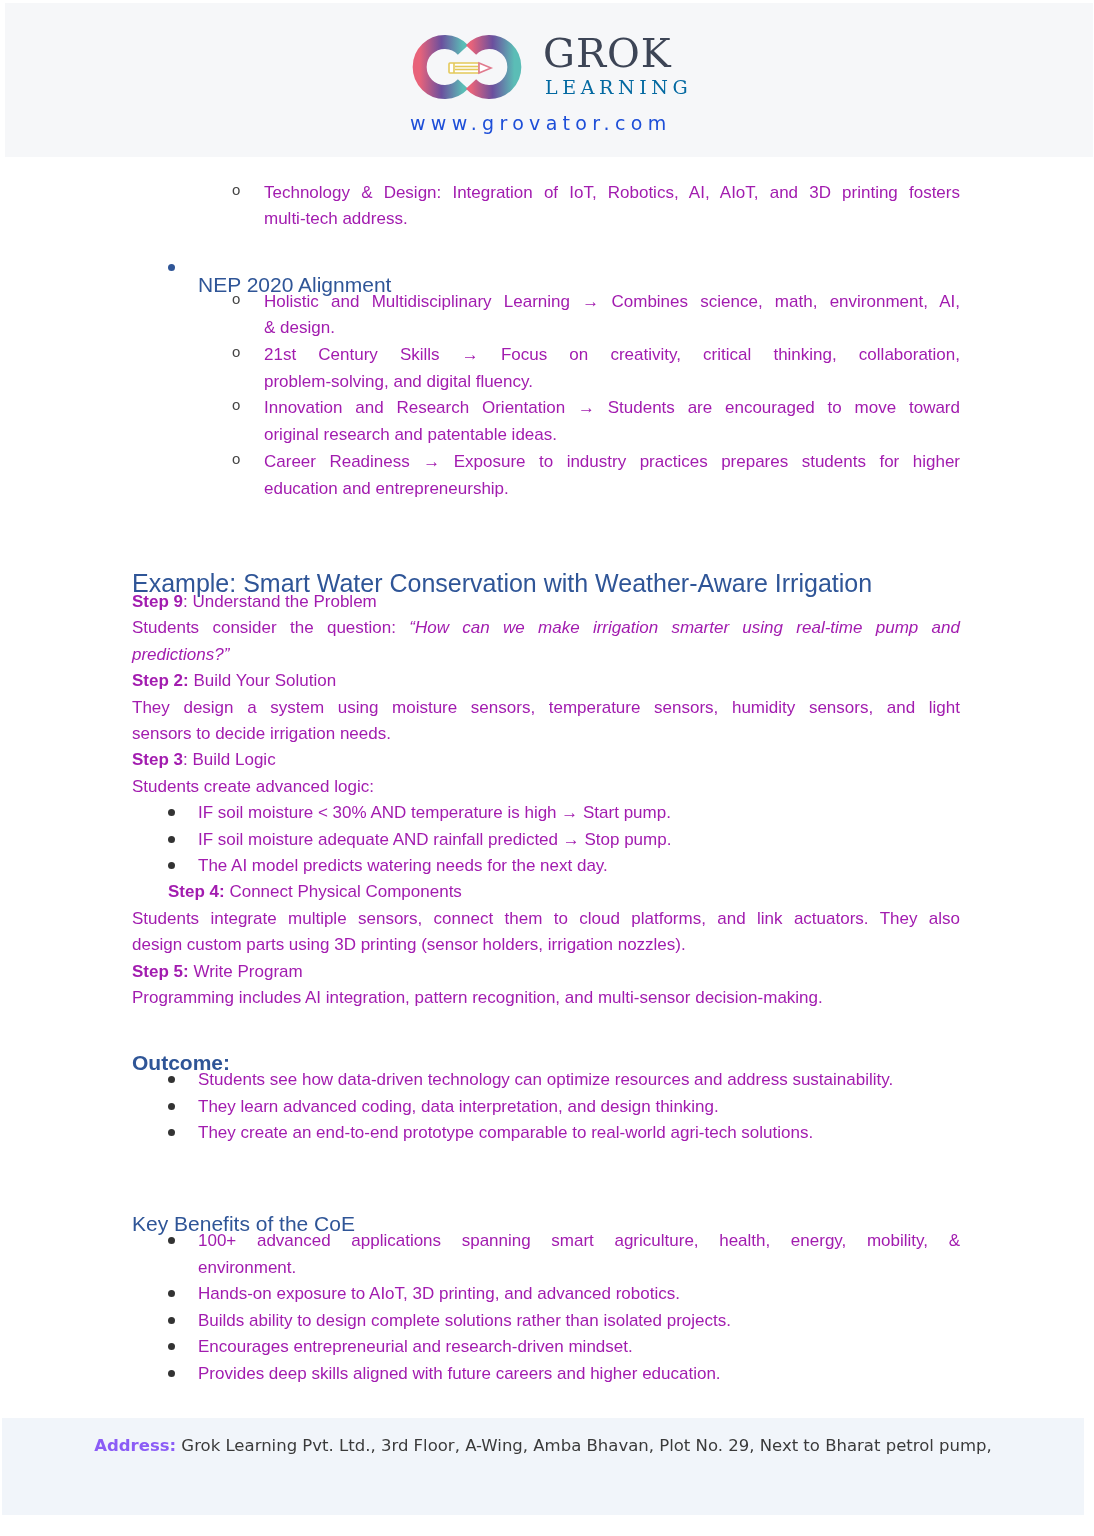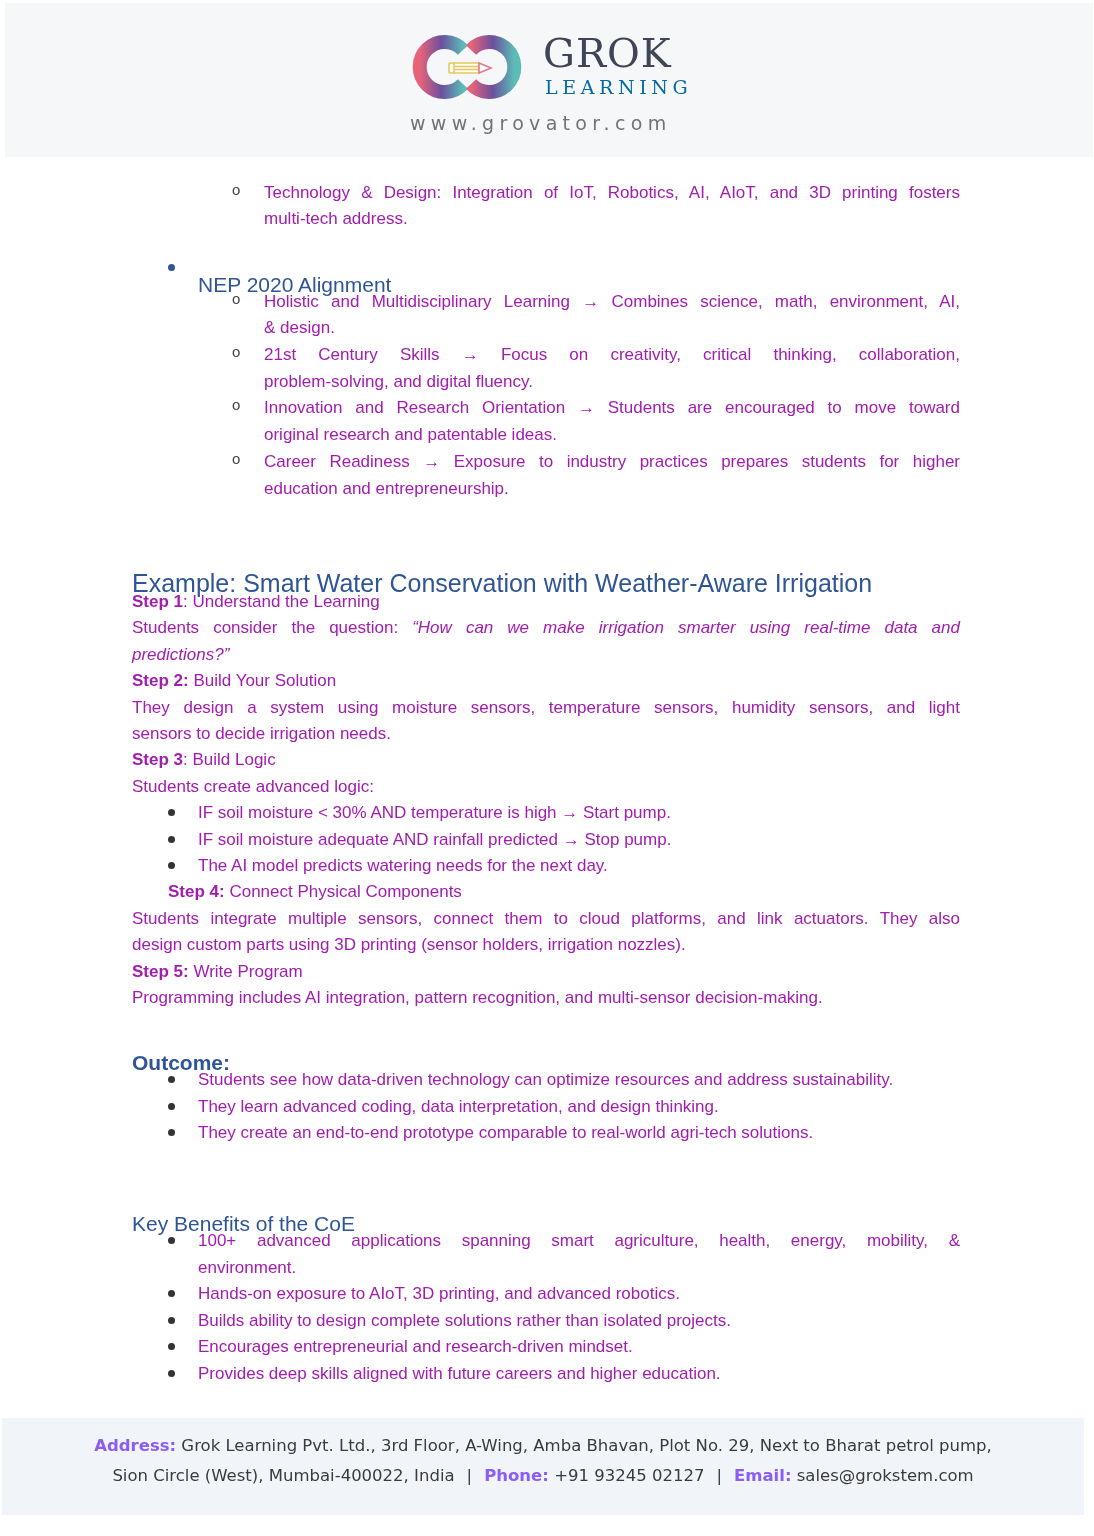--- a/index.html
+++ b/index.html
@@ -4,21 +4,21 @@
 <style>
   * { box-sizing: border-box; margin: 0; padding: 0; }
   html, body { width: 1094px; height: 1536px; background: #ffffff; }
   body { position: relative; font-family: "Liberation Sans", sans-serif; color: #222; overflow: hidden; }
 
   .header { position: absolute; left: 5px; top: 3px; width: 1088px; height: 154px; background: #f6f7f9; }
   .logo-wrap { position: absolute; left: 405px; top: 32px; width: 300px; height: 70px; }
   .logo-mark { position: absolute; left: 0; top: 0; }
   .brand-grok { position: absolute; left: 138px; top: -2px; font-family: "DejaVu Serif", serif; font-size: 40px; color: #3d4556; letter-spacing: 1px; line-height: 46px; }
   .brand-learning { position: absolute; left: 140px; top: 44px; font-family: "DejaVu Serif", serif; font-size: 19px; color: #0369a1; letter-spacing: 4.6px; line-height: 22px; }
-  .site-url { position: absolute; left: 410px; top: 112px; width: 290px; font-family: "DejaVu Sans", sans-serif; font-size: 19px; color: #737373; letter-spacing: 5.3px; line-height: 22px; white-space: nowrap; }
+  .site-url { position: absolute; left: 410px; top: 112px; width: 290px; font-family: "DejaVu Sans", sans-serif; font-size: 19px; color: #1d4ed8; letter-spacing: 5.3px; line-height: 22px; white-space: nowrap; }
 
   .content { position: absolute; left: 0; top: 0; width: 1094px; }
   .t { position: absolute; font-family: "Liberation Sans", sans-serif; font-size: 17px; line-height: 27px; color: #a21caf; white-space: nowrap; }
   .just-full { white-space: normal; text-align: justify; text-align-last: justify; }
   .sub-bullet { position: absolute; font-size: 15px; color: #444; }
   .dot { position: absolute; width: 7px; height: 7px; border-radius: 50%; background: #333; }
   .h-blue { position: absolute; color: #2f5597; font-family: "Liberation Sans", sans-serif; white-space: nowrap; margin-top: 21px; }
   .h1 { font-size: 25px; line-height: 32px; }
   .h2 { font-size: 21px; line-height: 28px; }
   .b { font-weight: bold; }
@@ -77,22 +77,22 @@
   <span class="sub-bullet" style="left:232px; top:396px;">o</span>
   <div class="t just-full" style="left:264px; top:394px; width:696px;">Innovation and Research Orientation → Students are encouraged to move toward</div>
   <div class="t" style="left:264px; top:421px;">original research and patentable ideas.</div>
 
   <span class="sub-bullet" style="left:232px; top:450px;">o</span>
   <div class="t just-full" style="left:264px; top:448px; width:696px;">Career Readiness → Exposure to industry practices prepares students for higher</div>
   <div class="t" style="left:264px; top:475px;">education and entrepreneurship.</div>
 
   <div class="h-blue h1" style="left:132px; top:546px;">Example: Smart Water Conservation with Weather-Aware Irrigation</div>
 
-  <div class="t" style="left:132px; top:588px;"><span class="b">Step 1</span><span>: Understand the Learning</span></div>
-  <div class="t just-full" style="left:132px; top:614px; width:828px;"><span>Students consider the question: </span><span class="i">“How can we make irrigation smarter using real-time data and</span></div>
+  <div class="t" style="left:132px; top:588px;"><span class="b">Step 9</span><span>: Understand the Problem</span></div>
+  <div class="t just-full" style="left:132px; top:614px; width:828px;"><span>Students consider the question: </span><span class="i">“How can we make irrigation smarter using real-time pump and</span></div>
   <div class="t i" style="left:132px; top:641px;">predictions?”</div>
 
   <div class="t" style="left:132px; top:667px;"><span class="b">Step 2:</span><span> Build Your Solution</span></div>
   <div class="t just-full" style="left:132px; top:694px; width:828px;">They design a system using moisture sensors, temperature sensors, humidity sensors, and light</div>
   <div class="t" style="left:132px; top:720px;">sensors to decide irrigation needs.</div>
 
   <div class="t" style="left:132px; top:746px;"><span class="b">Step 3</span><span>: Build Logic</span></div>
   <div class="t" style="left:132px; top:773px;">Students create advanced logic:</div>
 
   <span class="dot" style="left:168px; top:809px;"></span>
@@ -126,14 +126,13 @@
   <span class="dot" style="left:168px; top:1317px;"></span>
   <div class="t" style="left:198px; top:1307px;">Builds ability to design complete solutions rather than isolated projects.</div>
   <span class="dot" style="left:168px; top:1343px;"></span>
   <div class="t" style="left:198px; top:1333px;">Encourages entrepreneurial and research-driven mindset.</div>
   <span class="dot" style="left:168px; top:1370px;"></span>
   <div class="t" style="left:198px; top:1360px;">Provides deep skills aligned with future careers and higher education.</div>
 </div>
 
 <div class="footer">
   <div class="footer-line" style="top:17px;"><span class="b">Address:</span><span> Grok Learning Pvt. Ltd., 3rd Floor, A-Wing, Amba Bhavan, Plot No. 29, Next to Bharat petrol pump,</span></div>
-  <div class="footer-line" style="top:47px;"><span>Sion Circle (West), Mumbai-400022, India</span><span class="sep">|</span><span class="b">Phone:</span><span> +91 93245 02127</span><span class="sep">|</span><span class="b">Email:</span><span> sales@grokstem.com</span></div>
 </div>
 
 </body></html>

